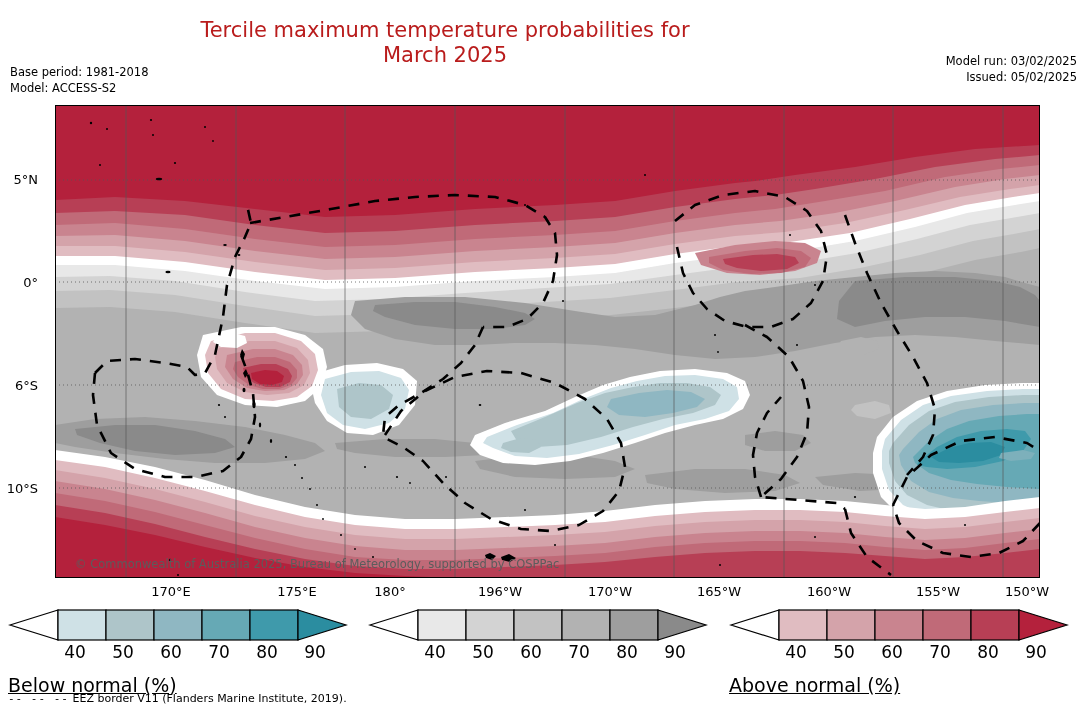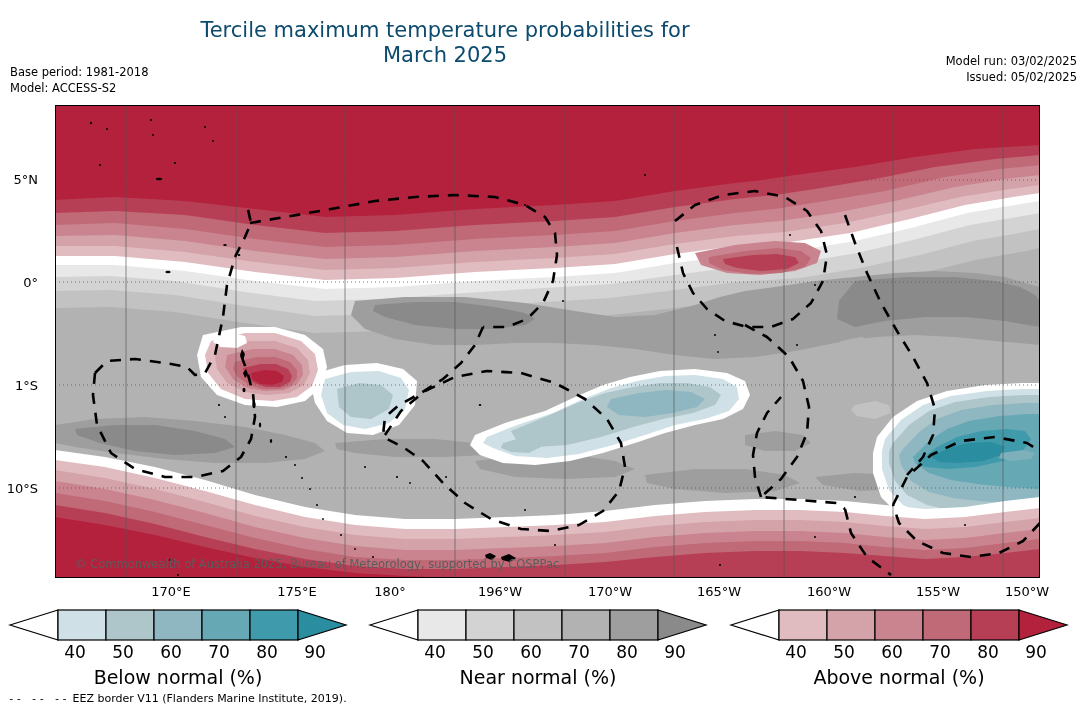--- a/index.html
+++ b/index.html
@@ -15,21 +15,21 @@
   }
 
   
   #title {
     position: absolute;
     left: 0; top: 18px;
     width: 890px;
     text-align: center;
     font-size: 21px;
     line-height: 25px;
-    color: #0c4a6e;
+    color: #b91c1c;
   }
   #meta-left {
     position: absolute;
     left: 10px; top: 64px;
     font-size: 11.5px;
     line-height: 16px;
   }
   #meta-right {
     position: absolute;
     right: 8px; top: 53px;
@@ -90,23 +90,24 @@
     height: 22px;
   }
   .cbar-ticklabels span {
     position: absolute;
     top: 0;
     font-size: 17px;
     transform: translateX(-50%);
     margin-left: 17px;
   }
   .cbar-title {
-    text-align: center;
+    text-align: left;
     font-size: 19px;
-    margin-top: 2px;
+    margin-top: 10px;
+    text-decoration: underline;
   }
 
   #eez-note {
     position: absolute;
     left: 8px; top: 692px;
     font-size: 11px;
     white-space: nowrap;
   }
   #eez-note .dashes {
     font-family: "DejaVu Sans Mono", monospace;
@@ -315,21 +316,21 @@
     </g>
   </svg>
 
   <div id="map-frame"></div>
 
   <div id="credit">© Commonwealth of Australia 2025, Bureau of Meteorology, supported by COSPPac</div>
 </div>
 
 <div class="ytick" style="top:179px;">5°N</div>
 <div class="ytick" style="top:282px;">0°</div>
-<div class="ytick" style="top:385px;">1°S</div>
+<div class="ytick" style="top:385px;">6°S</div>
 <div class="ytick" style="top:488px;">10°S</div>
 
 <div class="xtick" style="left:126px;">170°E</div>
 <div class="xtick" style="left:252px;">175°E</div>
 <div class="xtick" style="left:345px;">180°</div>
 <div class="xtick" style="left:455px;">196°W</div>
 <div class="xtick" style="left:565px;">170°W</div>
 <div class="xtick" style="left:674px;">165°W</div>
 <div class="xtick" style="left:784px;">160°W</div>
 <div class="xtick" style="left:893px;">155°W</div>
@@ -371,21 +372,20 @@
     </g>
   </svg>
   <div class="cbar-ticklabels">
     <span style="left:50px;">40</span>
     <span style="left:98px;">50</span>
     <span style="left:146px;">60</span>
     <span style="left:194px;">70</span>
     <span style="left:242px;">80</span>
     <span style="left:290px;">90</span>
   </div>
-  <div class="cbar-title">Near normal (%)</div>
 </div>
 
 <div class="cbar" style="left:729px;">
   <svg class="cbar-svg" width="340" height="34" viewBox="0 0 340 34">
     <g stroke="#000" stroke-width="1.2">
       <polygon fill="#ffffff" points="2,17 50,2 50,32"></polygon>
       <rect x="50" y="2" width="48" height="30" fill="#e0bcc1"></rect>
       <rect x="98" y="2" width="48" height="30" fill="#d4a3aa"></rect>
       <rect x="146" y="2" width="48" height="30" fill="#c9848f"></rect>
       <rect x="194" y="2" width="48" height="30" fill="#c06a78"></rect>

